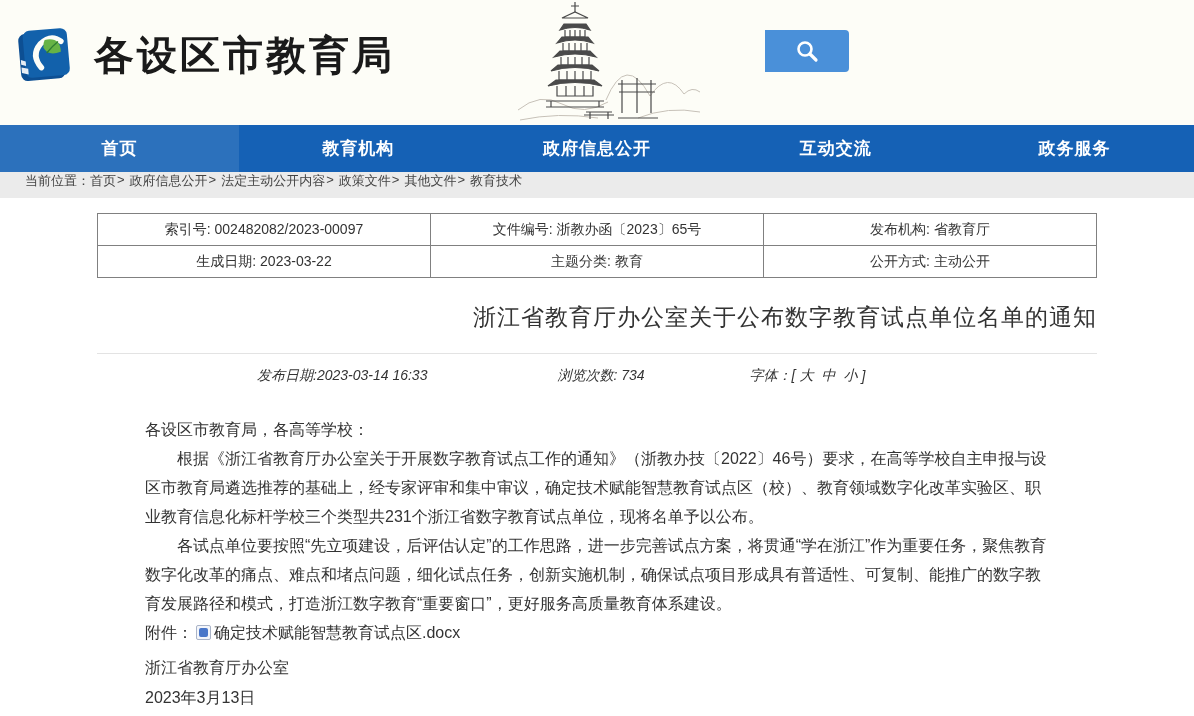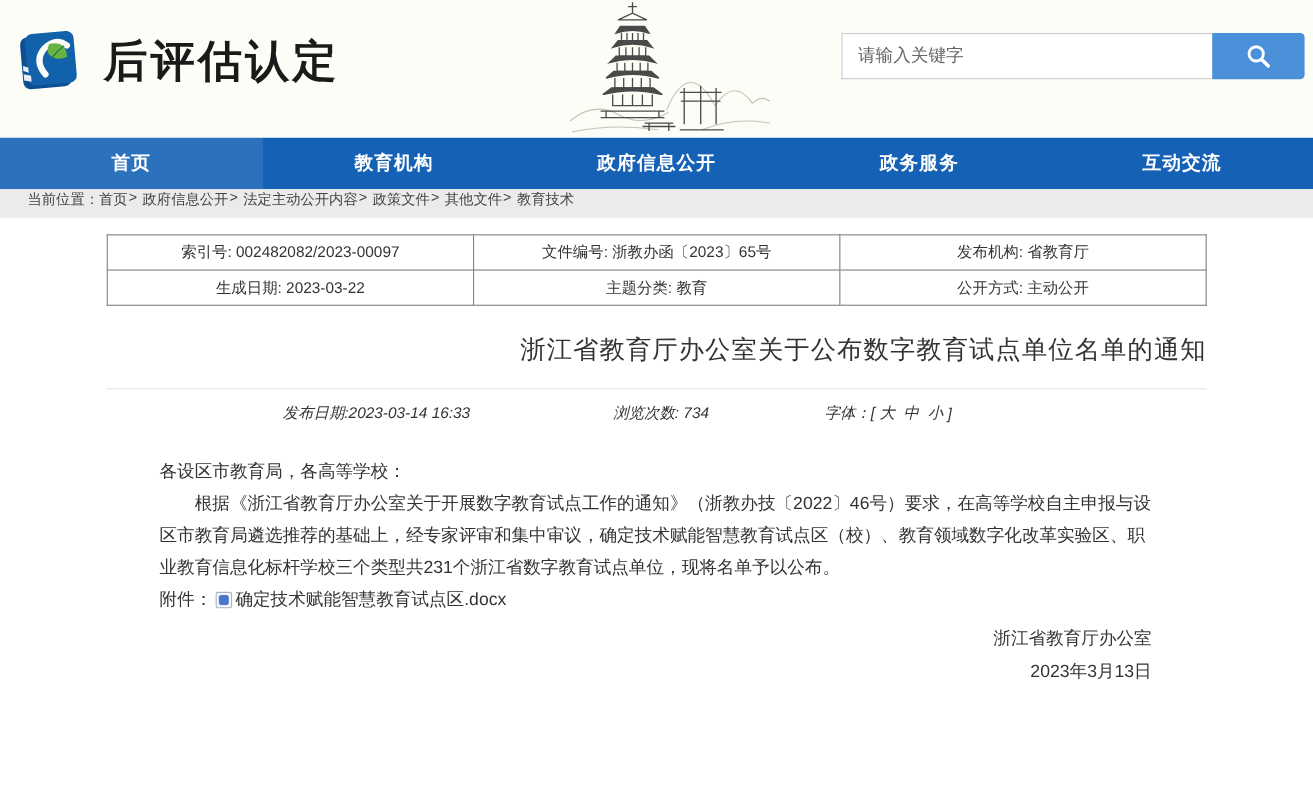--- a/index.html
+++ b/index.html
@@ -49,39 +49,39 @@
 
   .article-body { padding:0 48px; margin-top:30px; font-size:16px; line-height:29px; color:#333; }
   .para-indent { text-indent:2em; }
   .attachment-line { display:flex; align-items:center; }
   .attach-icon { display:inline-flex; width:15px; height:15px; border:1px solid #aab4c8;
                  background:#f4f6fa; align-items:center; justify-content:center;
                  margin:0 3px; border-radius:2px; }
   .attach-icon i { display:block; width:9px; height:9px; background:#4a77c9; border-radius:2px; }
   .attach-name { cursor:pointer; }
 
-  .signature { margin-top:6px; text-align:right; line-height:30px; font-size:16px; color:#333;
+  .signature { margin-top:6px; line-height:30px; font-size:16px; color:#333;
                padding-right:2px; }
 </style>
 </head>
 <body>
 
 <div class="header">
   <div class="logo-wrap">
     <svg class="logo-icon" viewBox="0 0 70 66">
       <g transform="rotate(-5 35 33)">
         <rect x="8" y="9" width="47" height="50" rx="7" fill="#0d4f93"></rect>
         <rect x="13" y="6" width="47" height="50" rx="7" fill="#1261ab"></rect>
         <path d="M9,44 l7,2 v6 l-7,-2 Z M9,36 l5,2 v5 l-5,-2 Z" fill="#fff" opacity="0.9"></path>
         <path d="M30,46 Q20,32 31,21 Q43,11 53,20" stroke="#fdfdf7" stroke-width="6" fill="none" stroke-linecap="round"></path>
         <path d="M36,17 Q53,15 52,31 Q38,35 34,25 Q34,20 36,17 Z" fill="#67b346"></path>
         <path d="M37,31 Q44,24 50,20" stroke="#2e7d32" stroke-width="1.4" fill="none"></path>
       </g>
     </svg>
-    <div class="site-name">后评估认定</div>
+    <div class="site-name">各设区市教育局</div>
   </div>
 
   <svg class="pagoda" viewBox="0 0 182 123">
     <g stroke="#b9b2a8" stroke-width="1" fill="none" opacity="0.8">
       <path d="M0,110 Q22,92 44,104 T90,102"></path>
       <path d="M88,100 Q108,52 132,96 Q150,70 166,94 Q174,86 182,92"></path>
       <path d="M120,118 Q150,106 182,112"></path>
       <path d="M2,120 Q40,112 80,118"></path>
     </g>
     <g stroke="#4a4a4a" stroke-width="1.2" fill="none">
@@ -101,36 +101,35 @@
       <path d="M68,112 h26 M72,112 v7 M90,112 v7 M66,115 h30"></path>
     </g>
     <g stroke="#4a4a4a" stroke-width="1.2" fill="none">
       <path d="M104,80 v33 M119,78 v35 M133,80 v33"></path>
       <path d="M100,84 h38 M101,92 h36"></path>
       <path d="M100,118 h40"></path>
     </g>
   </svg>
 
   <div class="search-box">
-    <input class="search-input" placeholder="请输入关键字" style="">
     <button class="search-btn">
       <svg width="26" height="26" viewBox="0 0 26 26">
         <circle cx="11" cy="11" r="6.5" stroke="#fff" stroke-width="2.6" fill="none"></circle>
         <line x1="16" y1="16" x2="22" y2="22" stroke="#fff" stroke-width="3.2" stroke-linecap="round"></line>
       </svg>
     </button>
   </div>
 </div>
 
 <div class="nav">
   <div class="nav-item active">首页</div>
   <div class="nav-item">教育机构</div>
   <div class="nav-item">政府信息公开</div>
+  <div class="nav-item">互动交流</div>
   <div class="nav-item">政务服务</div>
-  <div class="nav-item">互动交流</div>
 </div>
 
 <div class="breadcrumb">
   <span>当前位置：</span>
   <span class="crumb">首页</span>
   <span class="crumb-sep">&gt;</span>
   <span class="crumb">政府信息公开</span>
   <span class="crumb-sep">&gt;</span>
   <span class="crumb">法定主动公开内容</span>
   <span class="crumb-sep">&gt;</span>
@@ -170,20 +169,21 @@
       <span class="font-size-opt">大</span>
       <span class="font-size-opt">中</span>
       <span class="font-size-opt">小</span>
       <span>]</span>
     </span>
   </div>
 
   <div class="article-body">
     <p>各设区市教育局，各高等学校：</p>
     <p class="para-indent">根据《浙江省教育厅办公室关于开展数字教育试点工作的通知》（浙教办技〔2022〕46号）要求，在高等学校自主申报与设区市教育局遴选推荐的基础上，经专家评审和集中审议，确定技术赋能智慧教育试点区（校）、教育领域数字化改革实验区、职业教育信息化标杆学校三个类型共231个浙江省数字教育试点单位，现将名单予以公布。</p>
+    <p class="para-indent">各试点单位要按照“先立项建设，后评估认定”的工作思路，进一步完善试点方案，将贯通“学在浙江”作为重要任务，聚焦教育数字化改革的痛点、难点和堵点问题，细化试点任务，创新实施机制，确保试点项目形成具有普适性、可复制、能推广的数字教育发展路径和模式，打造浙江数字教育“重要窗口”，更好服务高质量教育体系建设。</p>
     <p class="attachment-line">
       <span>附件：</span>
       <span class="attach-icon">
           <i></i>
         </span>
       <span class="attach-name">确定技术赋能智慧教育试点区.docx</span>
     </p>
     <div class="signature">
       <div>浙江省教育厅办公室</div>
       <div>2023年3月13日</div>

